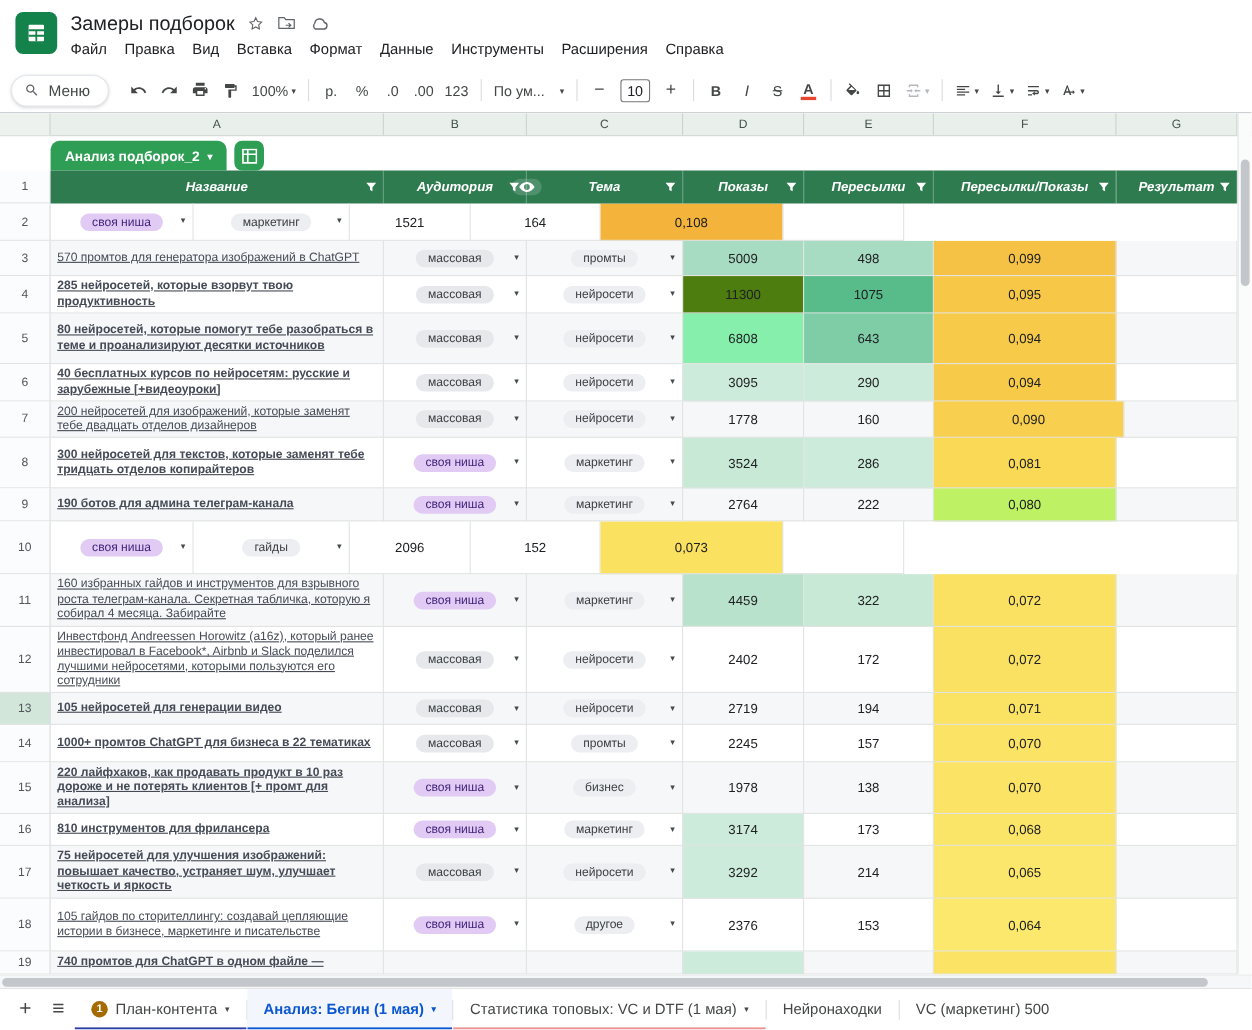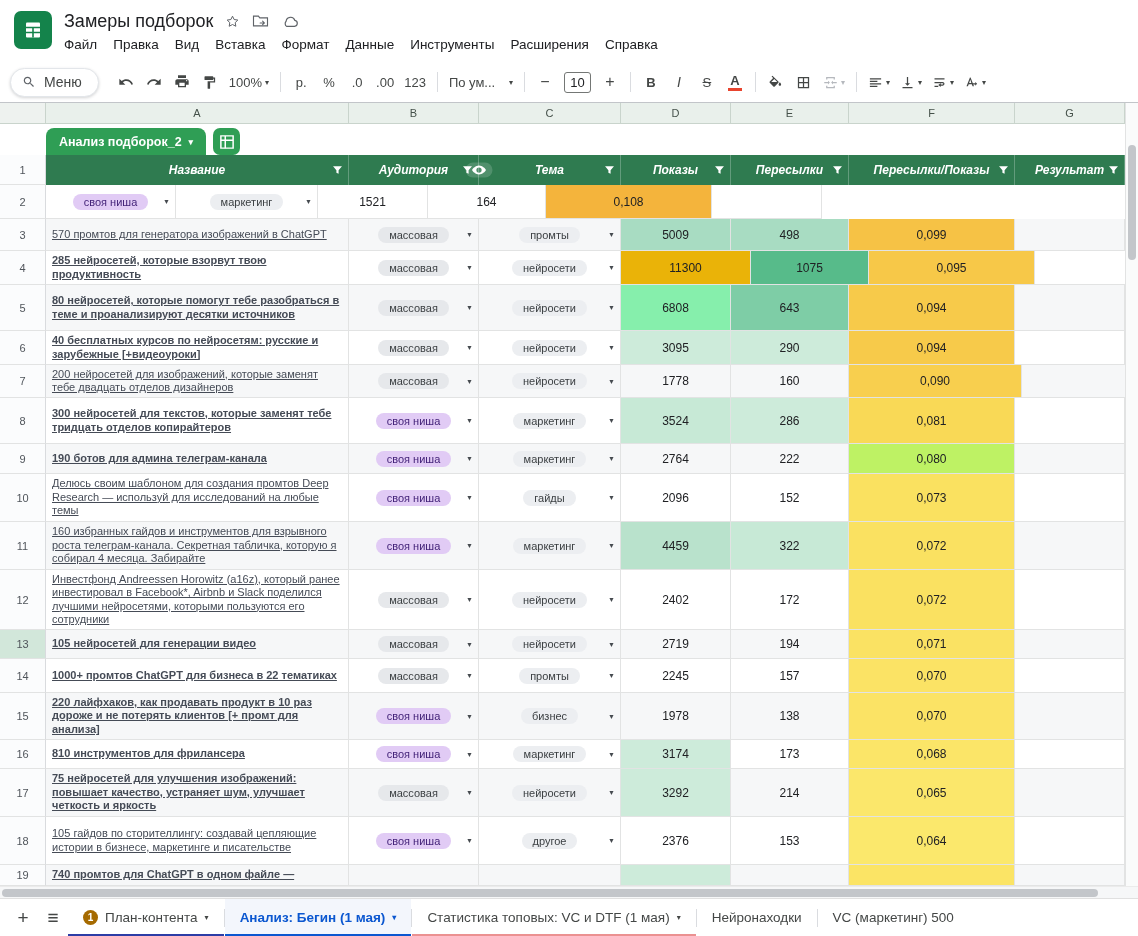--- a/index.html
+++ b/index.html
@@ -361,21 +361,21 @@
             <span class="name-link">285 нейросетей, которые взорвут твою продуктивность</span>
           </div>
           <div class="cell chip-cell" style="width: 130px;">
             <span class="chip grayc">массовая</span>
             <span class="cell-caret">▼</span>
           </div>
           <div class="cell chip-cell" style="width: 142px;">
             <span class="chip topicc">нейросети</span>
             <span class="cell-caret">▼</span>
           </div>
-          <div class="cell num-cell" style="width: 130px; background: #eab308;">11300</div>
+          <div class="cell num-cell" style="width: 110px; background: #4d7c0f;">11300</div>
           <div class="cell num-cell" style="width: 118px; background: rgb(87, 187, 138);">1075</div>
           <div class="cell num-cell" style="width: 166px; background: rgb(247, 200, 72);">0,095</div>
           <div class="cell num-cell" style="width: 110px;"></div>
         </div>
         <div class="row alt boldname" style="height: 46px;">
           <div class="rownum">5</div>
           <div class="cell name-cell" style="width: 303px;">
             <span class="name-link">80 нейросетей, которые помогут тебе разобраться в теме и проанализируют десятки источников</span>
           </div>
           <div class="cell chip-cell" style="width: 130px;">
@@ -458,23 +458,20 @@
             <span class="chip topicc">маркетинг</span>
             <span class="cell-caret">▼</span>
           </div>
           <div class="cell num-cell" style="width: 110px;">2764</div>
           <div class="cell num-cell" style="width: 118px;">222</div>
           <div class="cell num-cell" style="width: 166px; background: #bef264;">0,080</div>
           <div class="cell num-cell" style="width: 110px;"></div>
         </div>
         <div class="row" style="height: 48px;">
           <div class="rownum">10</div>
-          <div class="cell name-cell" style="width: 303px;">
-            <span class="name-link">Делюсь своим шаблоном для создания промтов Deep Research — используй для исследований на любые темы</span>
-          </div>
           <div class="cell chip-cell" style="width: 130px;">
             <span class="chip purple">своя ниша</span>
             <span class="cell-caret">▼</span>
           </div>
           <div class="cell chip-cell" style="width: 142px;">
             <span class="chip topicc">гайды</span>
             <span class="cell-caret">▼</span>
           </div>
           <div class="cell num-cell" style="width: 110px;">2096</div>
           <div class="cell num-cell" style="width: 118px;">152</div>

